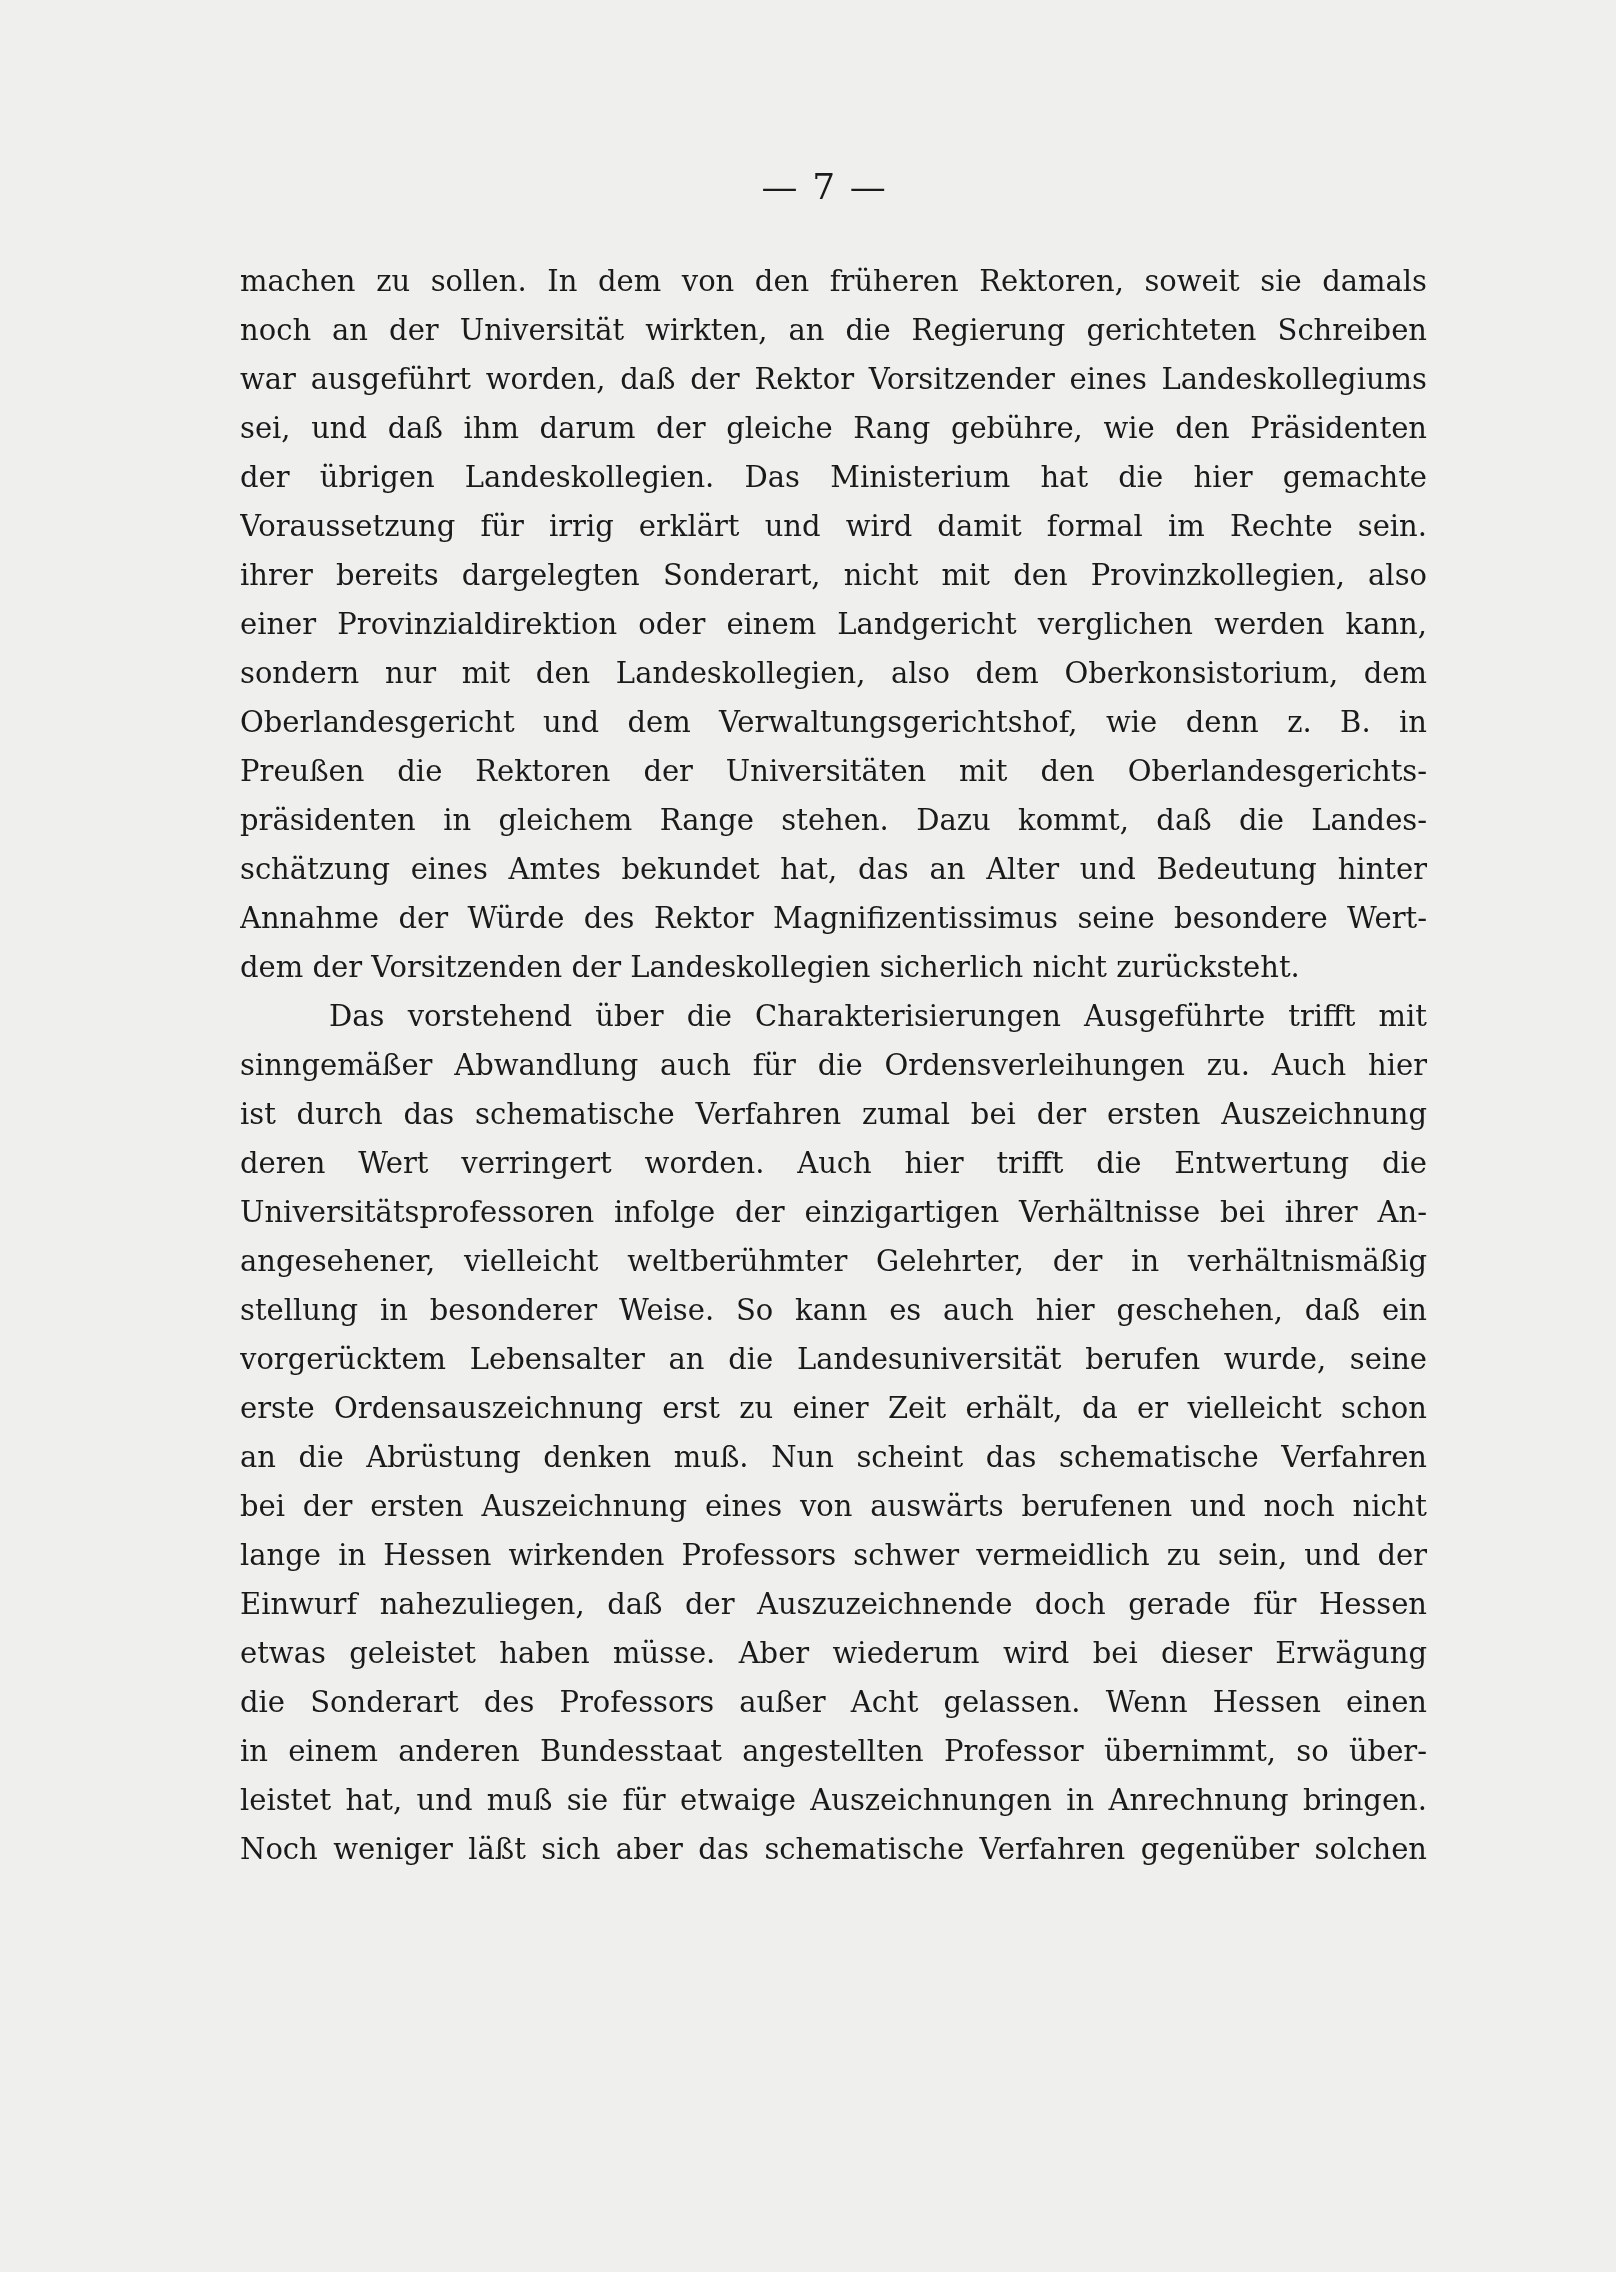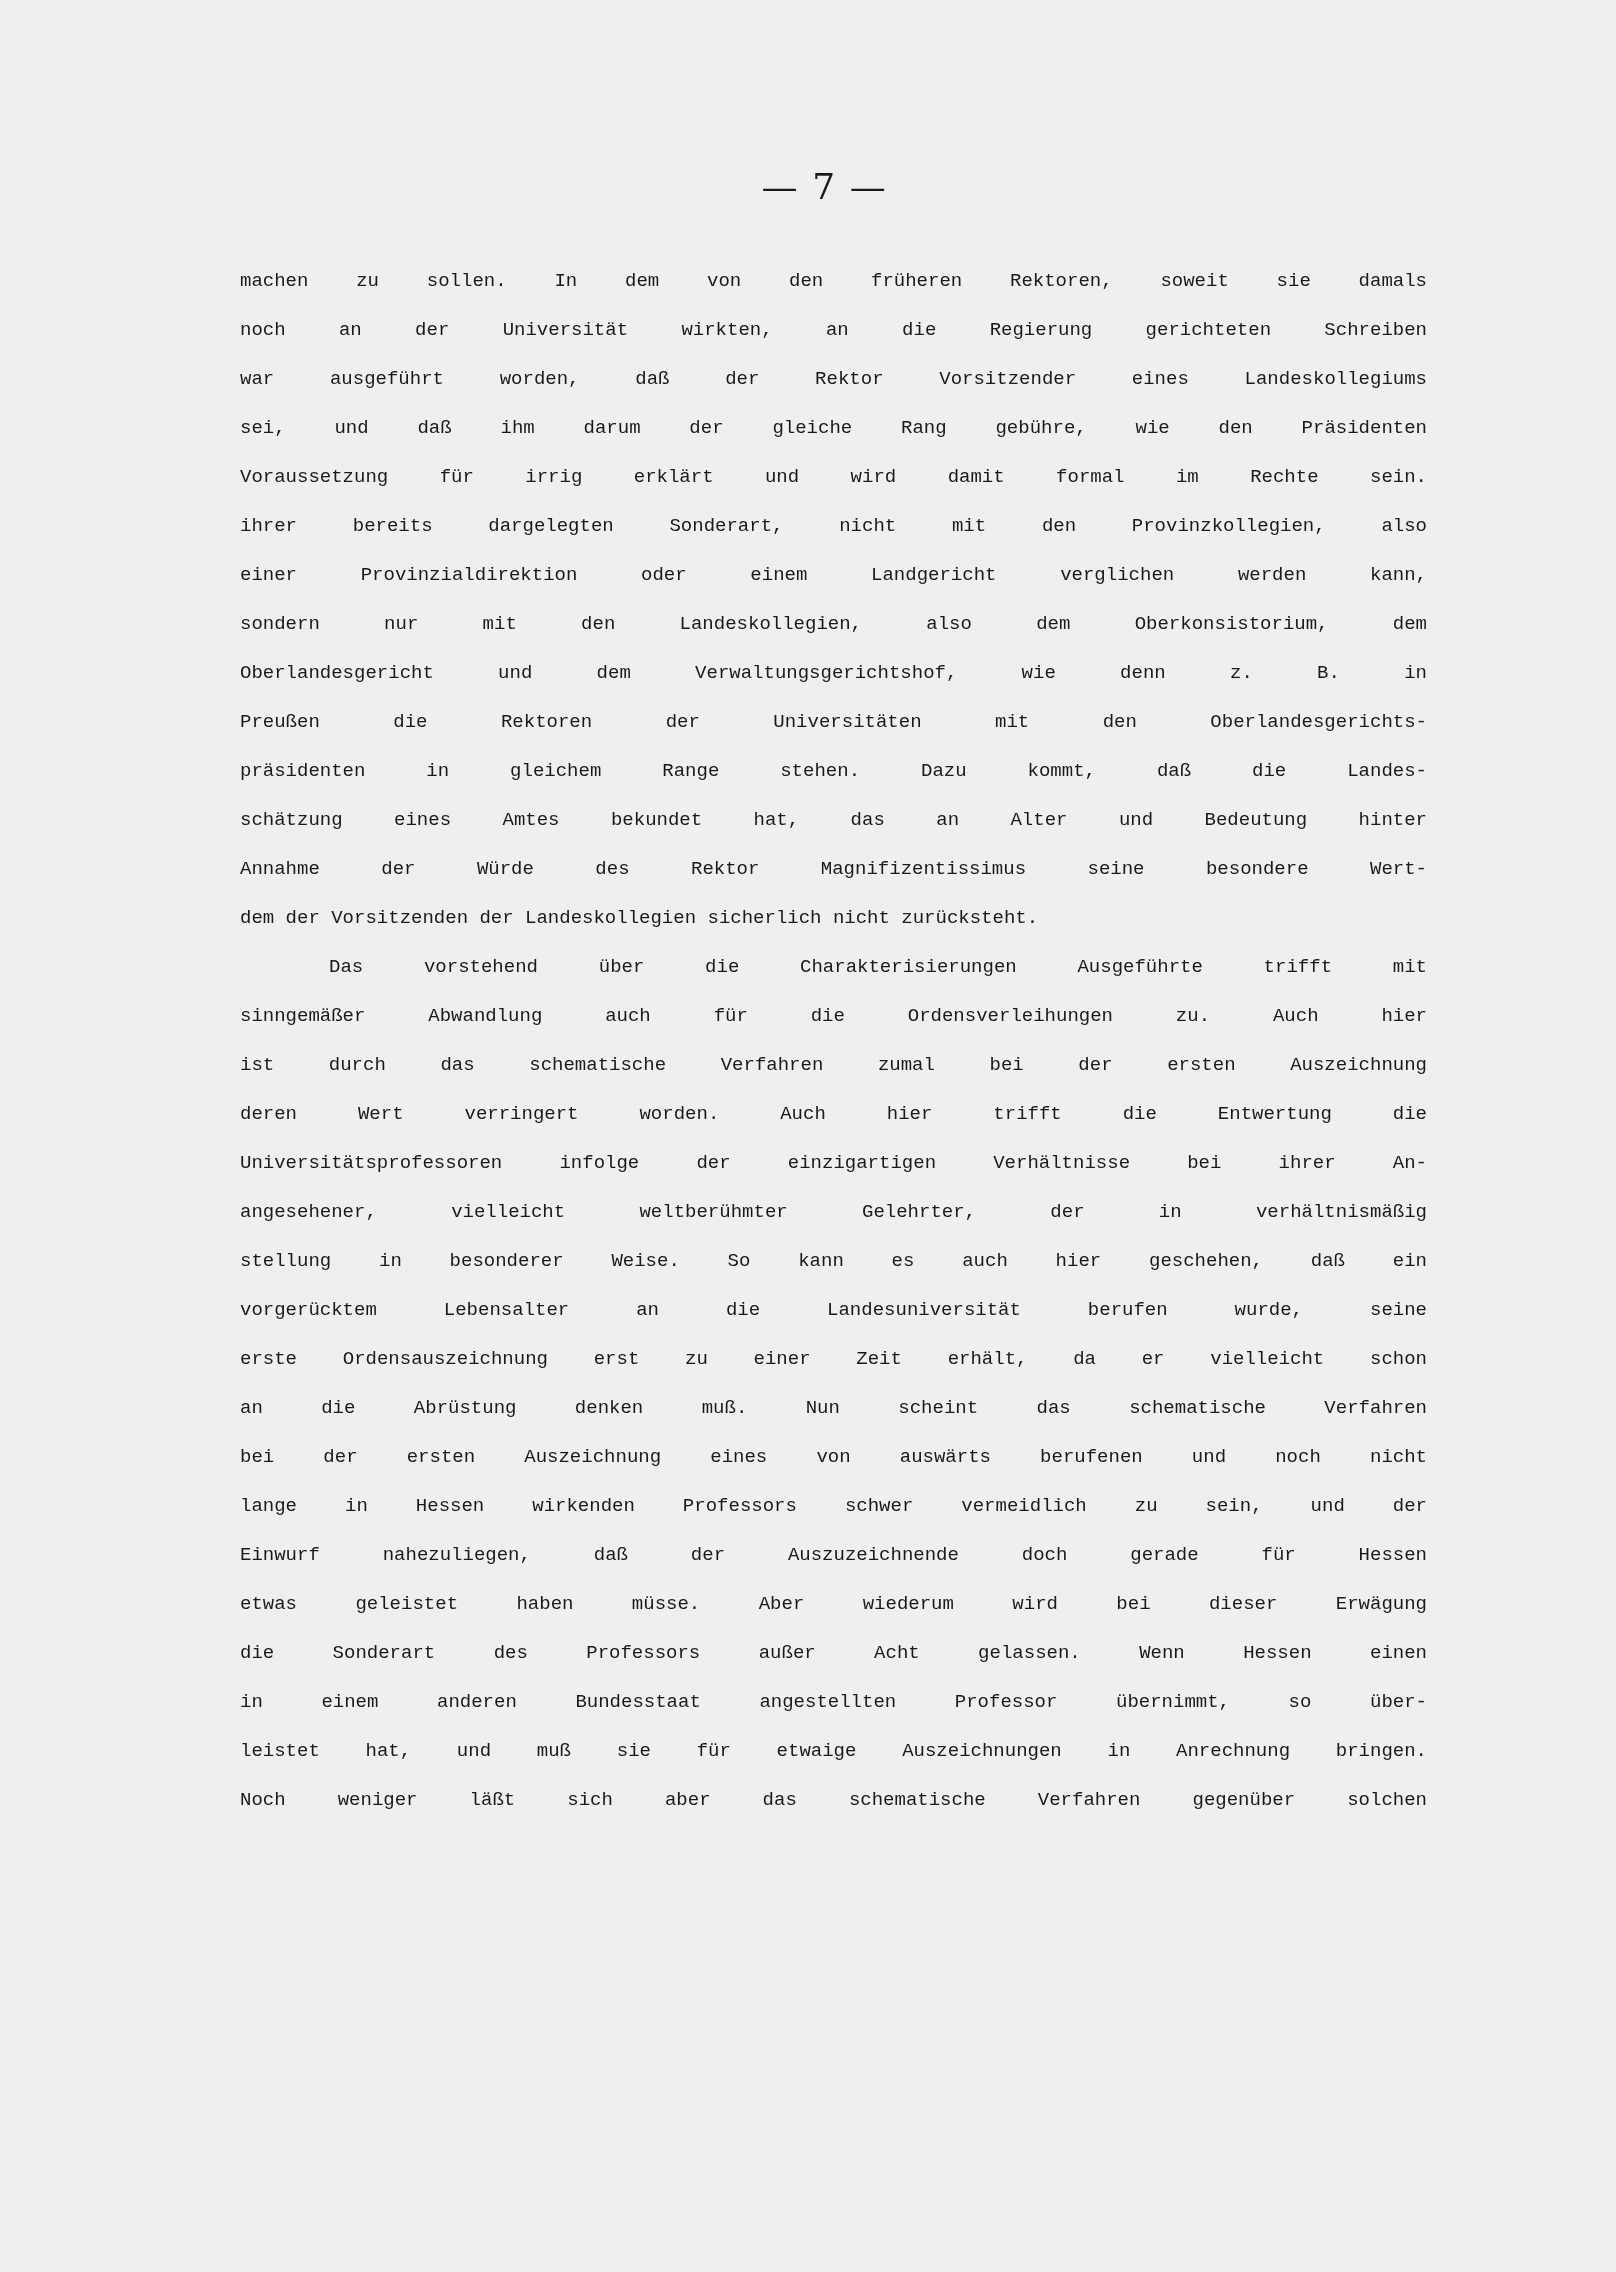--- a/index.html
+++ b/index.html
@@ -21,41 +21,41 @@
   .body-text {
     position: absolute;
     left: 240px;
     top: 257px;
     width: 1187px;
   }
   .line {
     display: block;
     height: 49px;
     line-height: 49px;
-    font-size: 19px;
+    font-size: 29px;
     text-align: justify;
     text-align-last: justify;
     white-space: nowrap;
     overflow: hidden;
-    font-family: Liberation Mono, monospace;
   }
   .line.last { text-align-last: left; }
   .line.indent { padding-left: 89px; }
 </style>
 </head>
 <body>
 
 <div class="page-number">— 7 —</div>
 
 <div class="body-text">
   <div>
     <span class="line">machen zu sollen.  In dem von den früheren Rektoren, soweit sie damals</span>
     <span class="line">noch an der Universität wirkten, an die Regierung gerichteten Schreiben</span>
     <span class="line">war ausgeführt worden, daß der Rektor Vorsitzender eines Landeskollegiums</span>
     <span class="line">sei, und daß ihm darum der gleiche Rang gebühre, wie den Präsidenten</span>
+    <span class="line">der übrigen Landeskollegien.  Das Ministerium hat die hier gemachte</span>
     <span class="line">Voraussetzung für irrig erklärt und wird damit formal im Rechte sein.</span>
     <span class="line">ihrer bereits dargelegten Sonderart, nicht mit den Provinzkollegien, also</span>
     <span class="line">einer Provinzialdirektion oder einem Landgericht verglichen werden kann,</span>
     <span class="line">sondern nur mit den Landeskollegien, also dem Oberkonsistorium, dem</span>
     <span class="line">Oberlandesgericht und dem Verwaltungsgerichtshof, wie denn z. B. in</span>
     <span class="line">Preußen die Rektoren der Universitäten mit den Oberlandesgerichts-</span>
     <span class="line">präsidenten in gleichem Range stehen.  Dazu kommt, daß die Landes-</span>
     <span class="line">schätzung eines Amtes bekundet hat, das an Alter und Bedeutung hinter</span>
     <span class="line">Annahme der Würde des Rektor Magnifizentissimus seine besondere Wert-</span>
     <span class="line last">dem der Vorsitzenden der Landeskollegien sicherlich nicht zurücksteht.</span>

